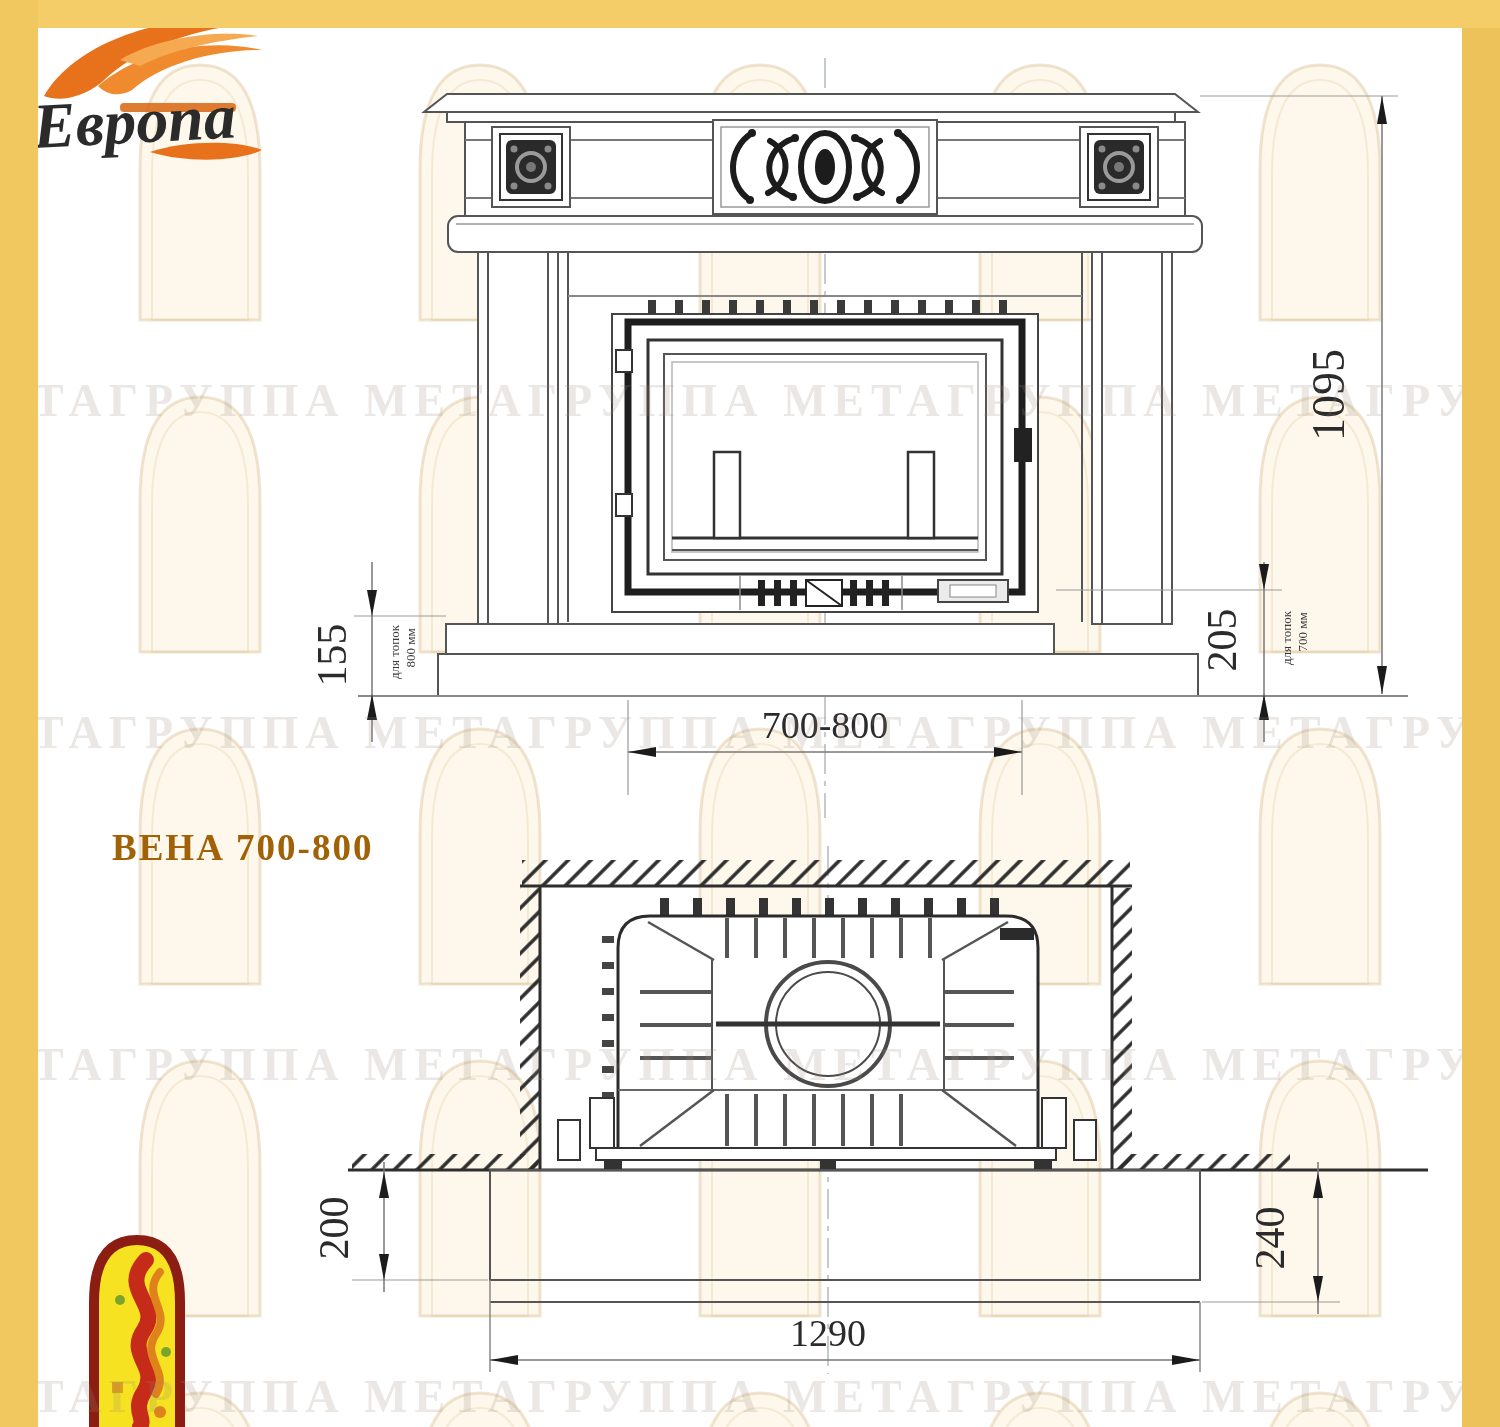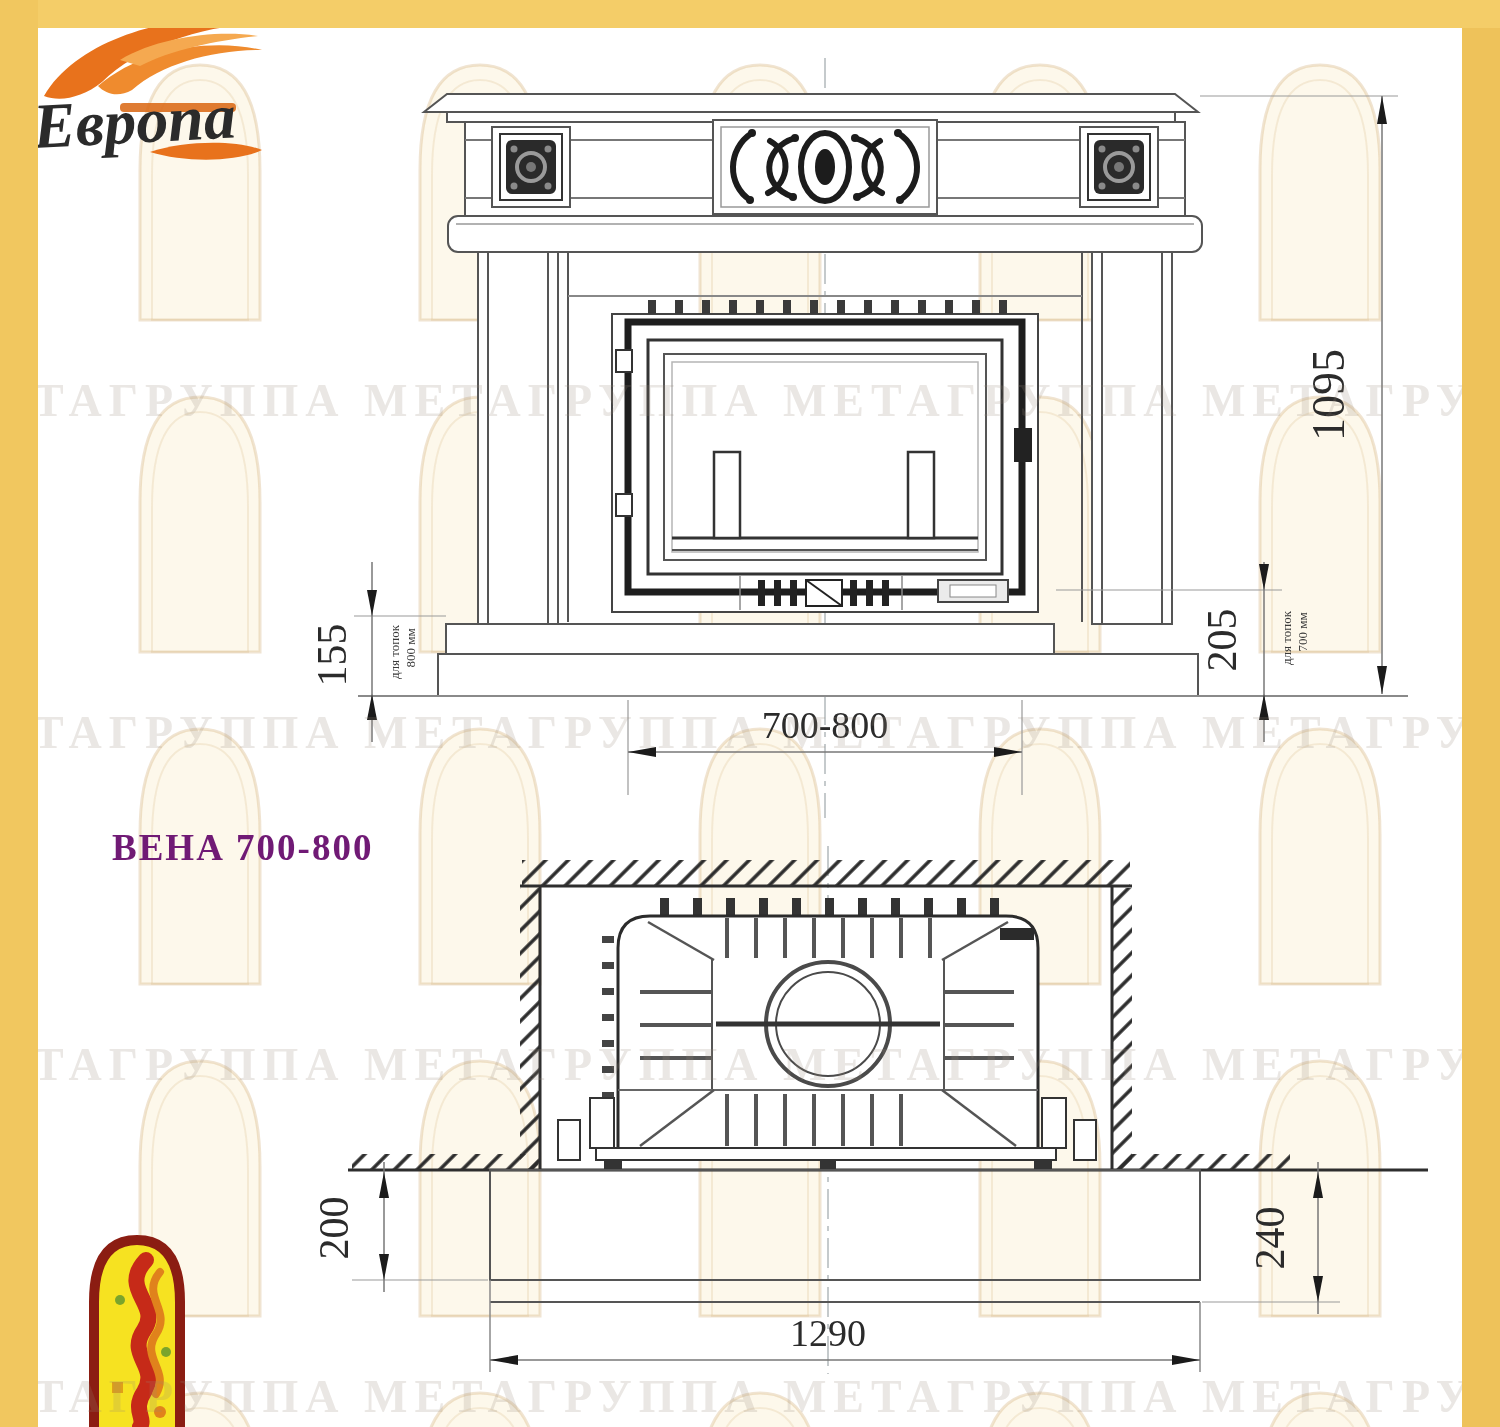--- a/index.html
+++ b/index.html
@@ -13,21 +13,21 @@
   .bar-right{left:1462px;top:28px;width:38px;height:1399px;background:#eec25a}
   
   .wm-band{position:absolute;left:-55px;width:1555px;height:52px;z-index:12;
            font-family:"Liberation Serif",serif;font-weight:bold;font-size:46px;
            letter-spacing:7px;white-space:nowrap;overflow:hidden;
            color:rgba(148,134,118,0.20);pointer-events:none}
   .wm-arches{z-index:1}
   .drawing{z-index:10}
   .page-title{position:absolute;left:112px;top:826px;z-index:15;
               font-family:"Liberation Serif",serif;font-weight:bold;
-              font-size:37px;letter-spacing:2px;color:#701a75;white-space:nowrap}
+              font-size:37px;letter-spacing:2px;color:#a16207;white-space:nowrap}
   svg text{font-family:"Liberation Serif",serif;fill:#2b2b2b}
   .dimtxt{font-size:42px}
   .dimtxt-lg{font-size:46px}
   .dimtxt-h{font-size:38px}
   .notetxt{font-size:13px;fill:#3a3a3a}
 </style>
 </head>
 <body>
 
 <svg class="layer wm-arches" width="1500" height="1427" viewBox="0 0 1500 1427">

